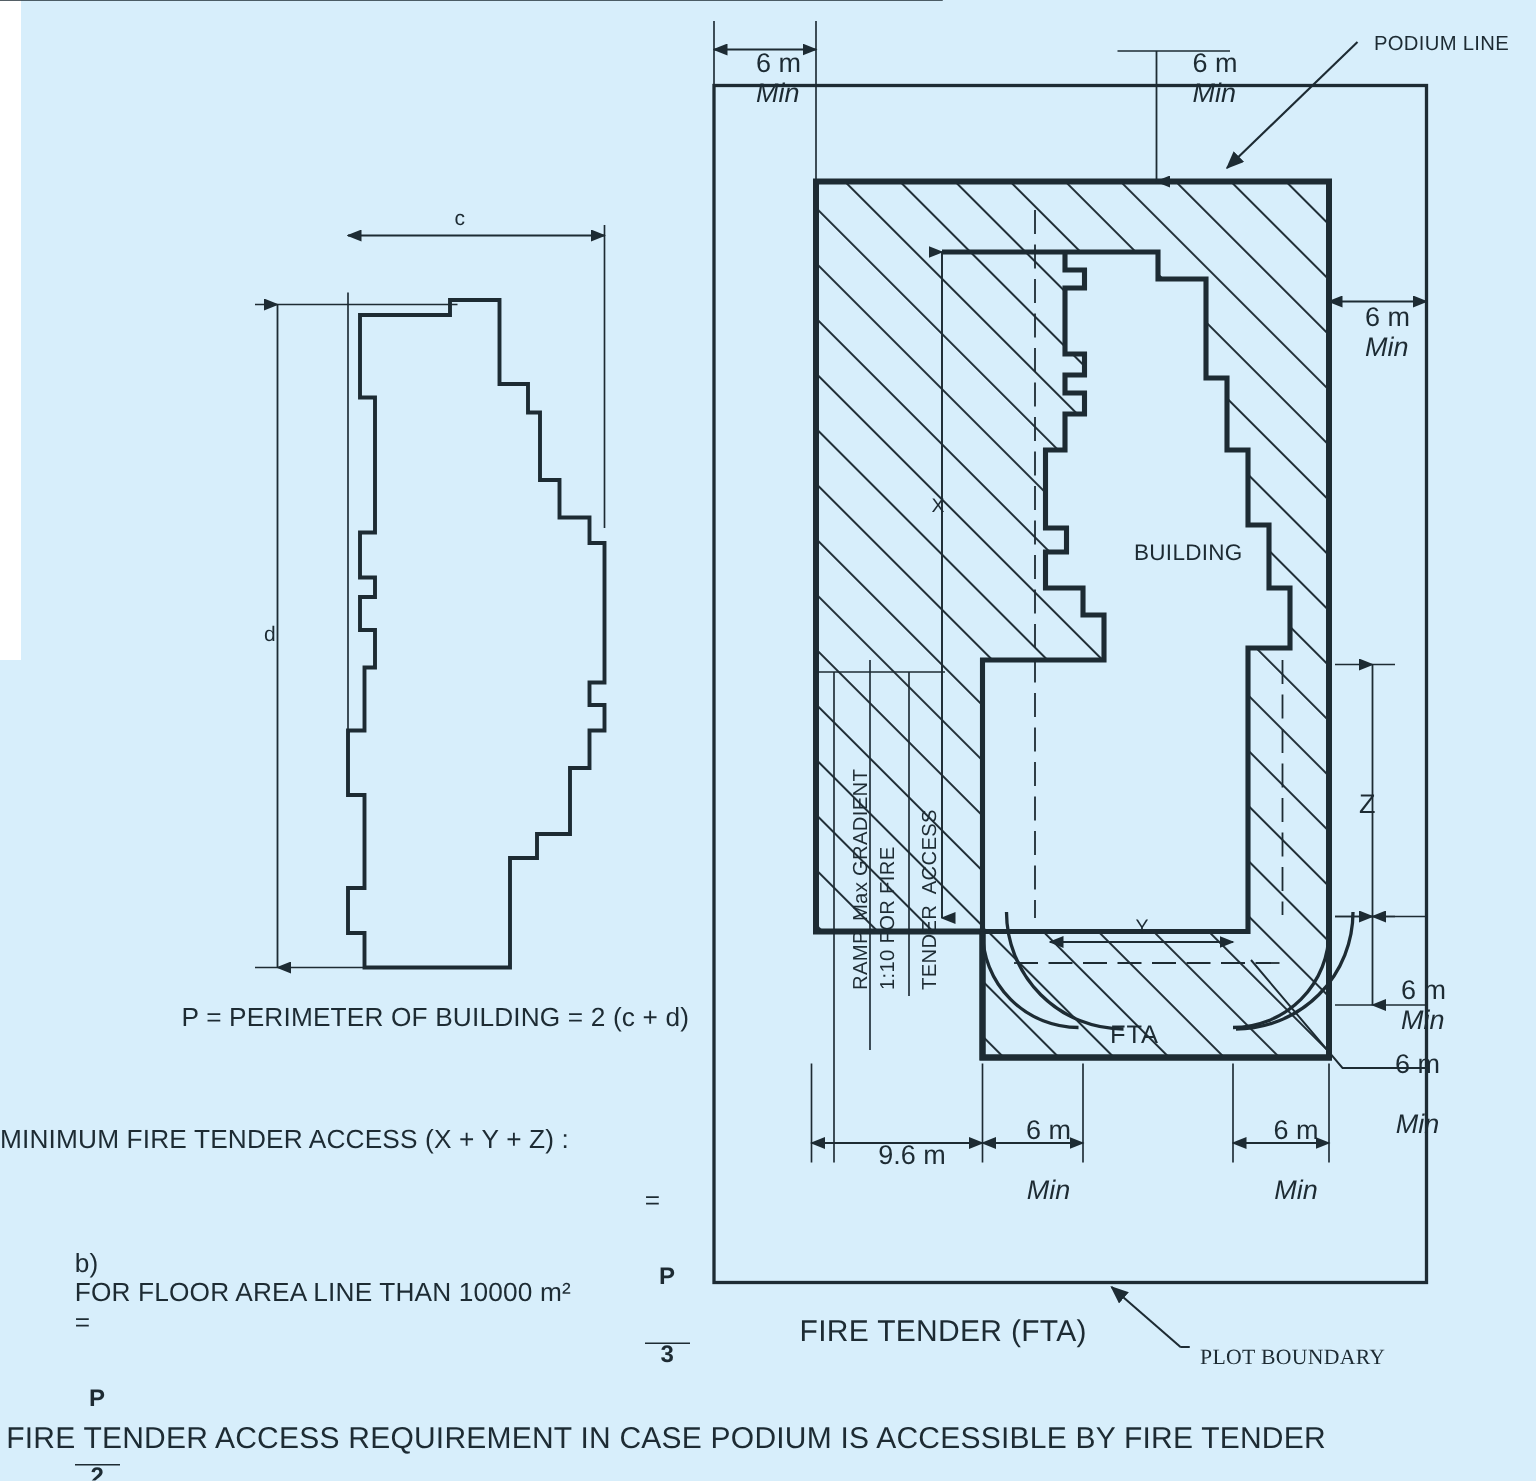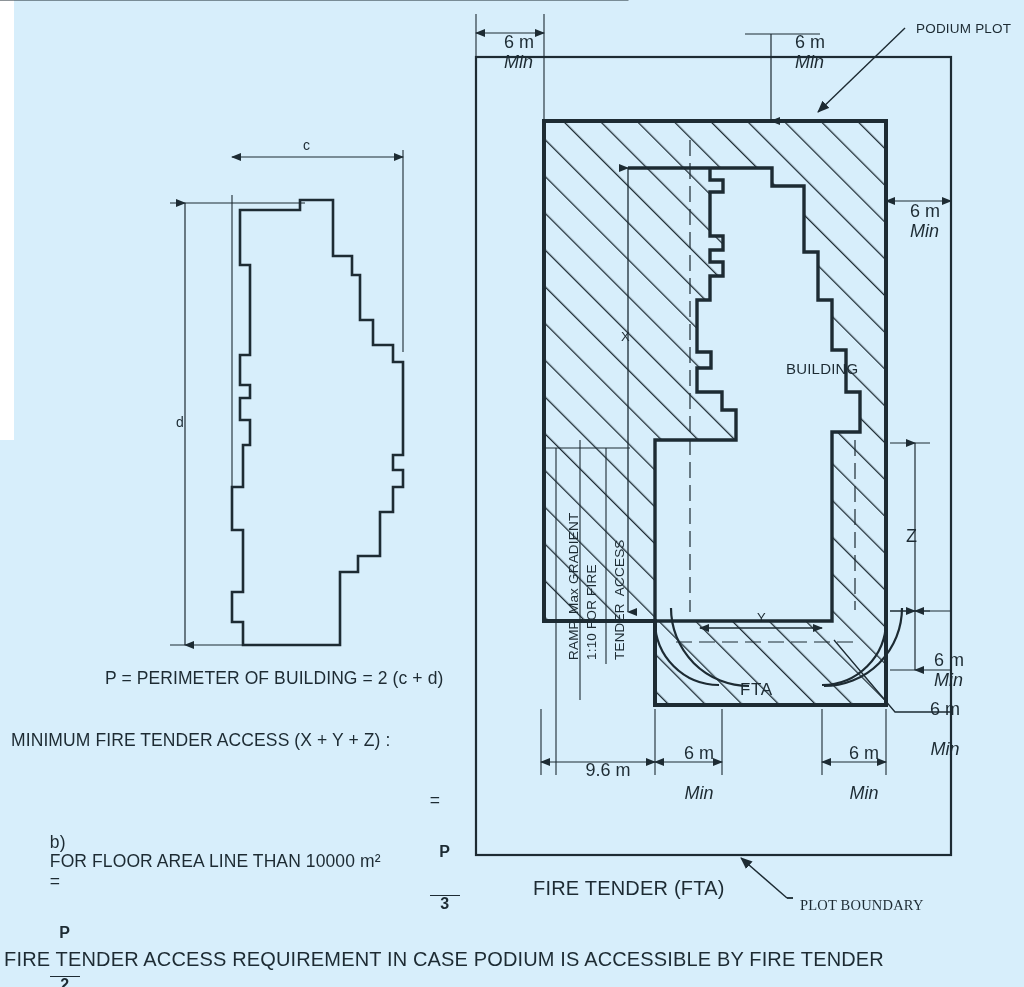--- a/index.html
+++ b/index.html
@@ -194,22 +194,22 @@
     <line x1="787" y1="898" x2="793" y2="898" stroke="#1d2b33" stroke-width="1.4"></line>
 
     <g stroke="#1d2b33" stroke-width="1.2">
       <line x1="871" y1="35" x2="1028" y2="35" stroke="none"></line>
     </g>
   </svg>
 
   <div class="txt t-c" style="left:303px;top:138px;">c</div>
   <div class="txt t-c" style="left:176px;top:415px;">d</div>
 
-  <div class="txt t-body" style="left:105px;top:669px;text-align:right;">P = PERIMETER OF BUILDING = 2 (c + d)</div>
-  <div class="txt t-body" style="left:0px;top:731px;padding-left:11px;">MINIMUM FIRE TENDER ACCESS (X + Y + Z) :</div>
+  <div class="txt t-body" style="left:121px;top:669px;text-align:right;">P = PERIMETER OF BUILDING = 2 (c + d)</div>
+  <div class="txt t-body" style="left:0px;top:750px;">MINIMUM FIRE TENDER ACCESS (X + Y + Z) :</div>
 
   <div class="txt t-body" style="left:410px;top:771px;">
     <span>=</span>
     <span class="frac">
       <span class="num">P</span>
       <span class="den">3</span>
     </span>
   </div>
 
   <div class="txt t-body" style="left:30px;top:813px;">
@@ -224,21 +224,21 @@
 
   <div class="txt t-dim" style="left:484px;top:12px;">
     <span>6 m</span>
     <i>Min</i>
   </div>
   <div class="txt t-dim" style="left:775px;top:12px;">
     <span>6 m</span>
     <i>Min</i>
   </div>
 
-  <div class="txt t-lbl" style="left:916px;top:21px;">PODIUM PLOT</div>
+  <div class="txt t-lbl" style="left:916px;top:21px;">PODIUM LINE</div>
 
   <div class="txt t-dim" style="left:890px;top:181px;">
     <span>6 m</span>
     <i>Min</i>
   </div>
   <div class="txt t-dim" style="left:906px;top:526px;">Z</div>
   <div class="txt t-dim" style="left:914px;top:630px;">
     <span>6 m</span>
     <i>Min</i>
   </div>
@@ -253,21 +253,21 @@
   <div class="txt t-dim center" style="left:654px;top:723px;width:70px;">
     <span>6 m</span><br>
     <i>Min</i>
   </div>
   <div class="txt t-dim center" style="left:819px;top:723px;width:70px;">
     <span>6 m</span><br>
     <i>Min</i>
   </div>
 
   <div class="txt t-lbl" style="left:621px;top:330px;font-size:13px;">X</div>
-  <div class="txt t-lbl" style="left:786px;top:361px;font-size:15px;">BUILDING</div>
+  <div class="txt t-lbl" style="left:756px;top:361px;font-size:15px;">BUILDING</div>
   <div class="txt t-lbl" style="left:757px;top:611px;font-size:13px;">Y</div>
   <div class="txt t-lbl" style="left:740px;top:680px;font-size:17px;letter-spacing:.6px;">FTA</div>
 
   <div class="txt t-lbl rot" style="left:566px;top:660px;transform:rotate(-90deg);font-size:13.5px;">RAMP, Max GRADIENT</div>
   <div class="txt t-lbl rot" style="left:584px;top:660px;transform:rotate(-90deg);font-size:13.5px;">1:10 FOR FIRE</div>
   <div class="txt t-lbl rot" style="left:612px;top:660px;transform:rotate(-90deg);font-size:13.5px;">TENDER  ACCESS</div>
 
   <div class="txt t-lbl" style="left:533px;top:877px;font-size:20px;">FIRE TENDER (FTA)</div>
   <div class="txt t-lbl" style="left:800px;top:897px;font-size:14.5px;font-family:Liberation Serif, serif;">PLOT BOUNDARY</div>
 

